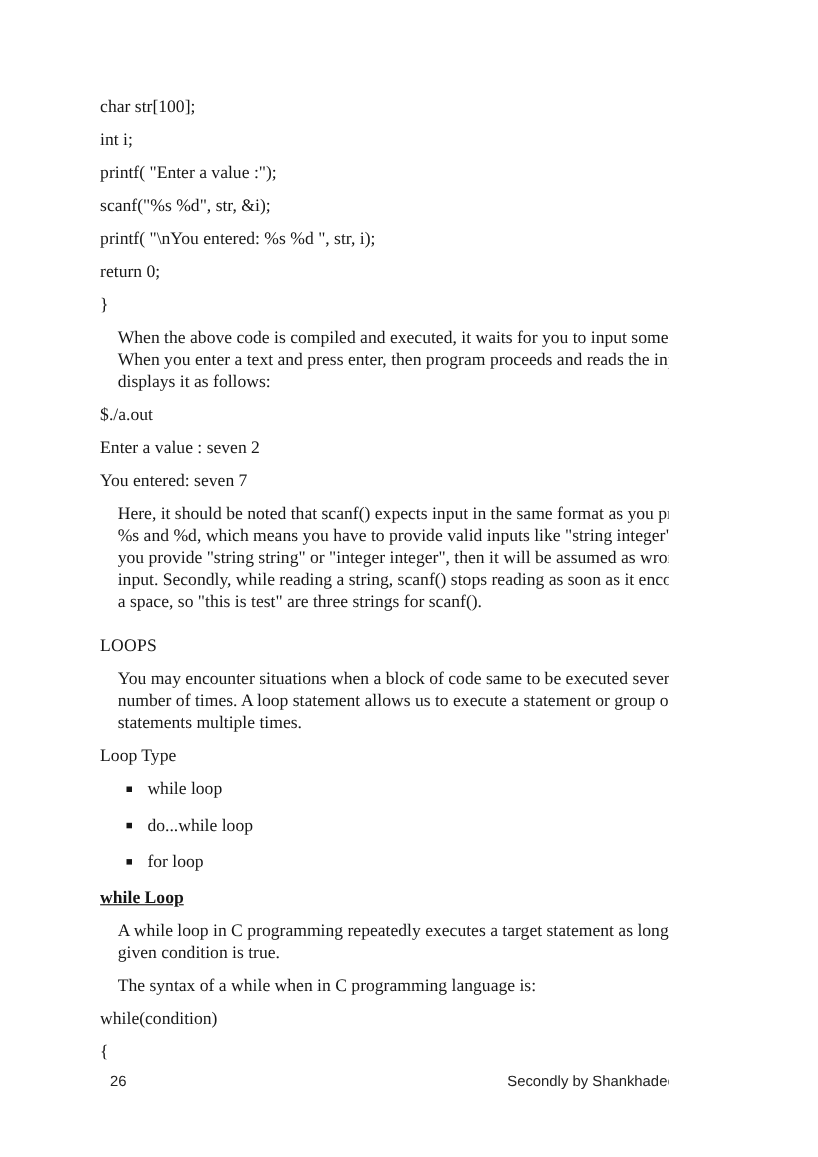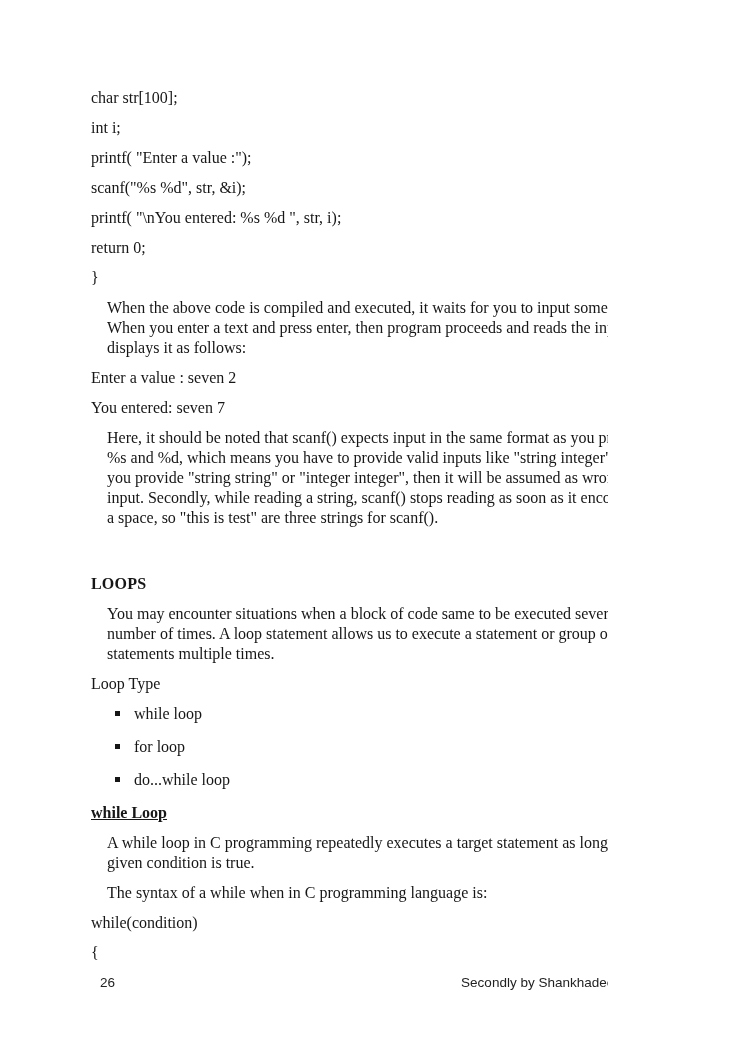--- a/index.html
+++ b/index.html
@@ -27,22 +27,22 @@
     width: 566px;
   }
   .line {
     margin: 0 0 10px 0;
   }
   .para {
     margin: 0 0 10px 16px;
     text-align: left;
   }
   .heading-loops {
-    font-weight: bold;
-    margin: 46px 0 10px 0;
+    font-weight: normal;
+    margin: 20px 0 10px 0;
     letter-spacing: 0.2px;
   }
   .heading-while {
     font-weight: bold;
     text-decoration: underline;
     margin: 0 0 10px 0;
   }
   ul.loop-list {
     list-style: none;
     margin: 0 0 10px 0;
@@ -85,43 +85,44 @@
     <p class="line">char str[100];</p>
     <p class="line">int i;</p>
     <p class="line">printf( "Enter a value :");</p>
     <p class="line">scanf("%s %d", str, &amp;i);</p>
     <p class="line">printf( "\nYou entered: %s %d ", str, i);</p>
     <p class="line">return 0;</p>
     <p class="line">}</p>
 
     <p class="para">When the above code is compiled and executed, it waits for you to input some text. When you enter a text and press enter, then program proceeds and reads the input and displays it as follows:</p>
 
+    <p class="line">$./a.out</p>
     <p class="line">Enter a value : seven 2</p>
     <p class="line">You entered: seven 7</p>
 
     <p class="para">Here, it should be noted that scanf() expects input in the same format as you provided %s and %d, which means you have to provide valid inputs like "string integer". If you provide "string string" or "integer integer", then it will be assumed as wrong input. Secondly, while reading a string, scanf() stops reading as soon as it encounters a space, so "this is test" are three strings for scanf().</p>
 
     <p class="heading-loops">LOOPS</p>
 
     <p class="para">You may encounter situations when a block of code same to be executed several number of times. A loop statement allows us to execute a statement or group of statements multiple times.</p>
 
     <p class="line">Loop Type</p>
 
     <ul class="loop-list">
       <li>
         <span class="bullet"></span>
         <span>while loop</span>
       </li>
       <li>
         <span class="bullet"></span>
-        <span>for loop</span>
+        <span>do...while loop</span>
       </li>
       <li>
         <span class="bullet"></span>
-        <span>do...while loop</span>
+        <span>for loop</span>
       </li>
     </ul>
 
     <p class="heading-while">while Loop</p>
 
     <p class="para">A while loop in C programming repeatedly executes a target statement as long as a given condition is true.</p>
 
     <p class="para">The syntax of a while when in C programming language is:</p>
 
     <p class="line">while(condition)</p>

